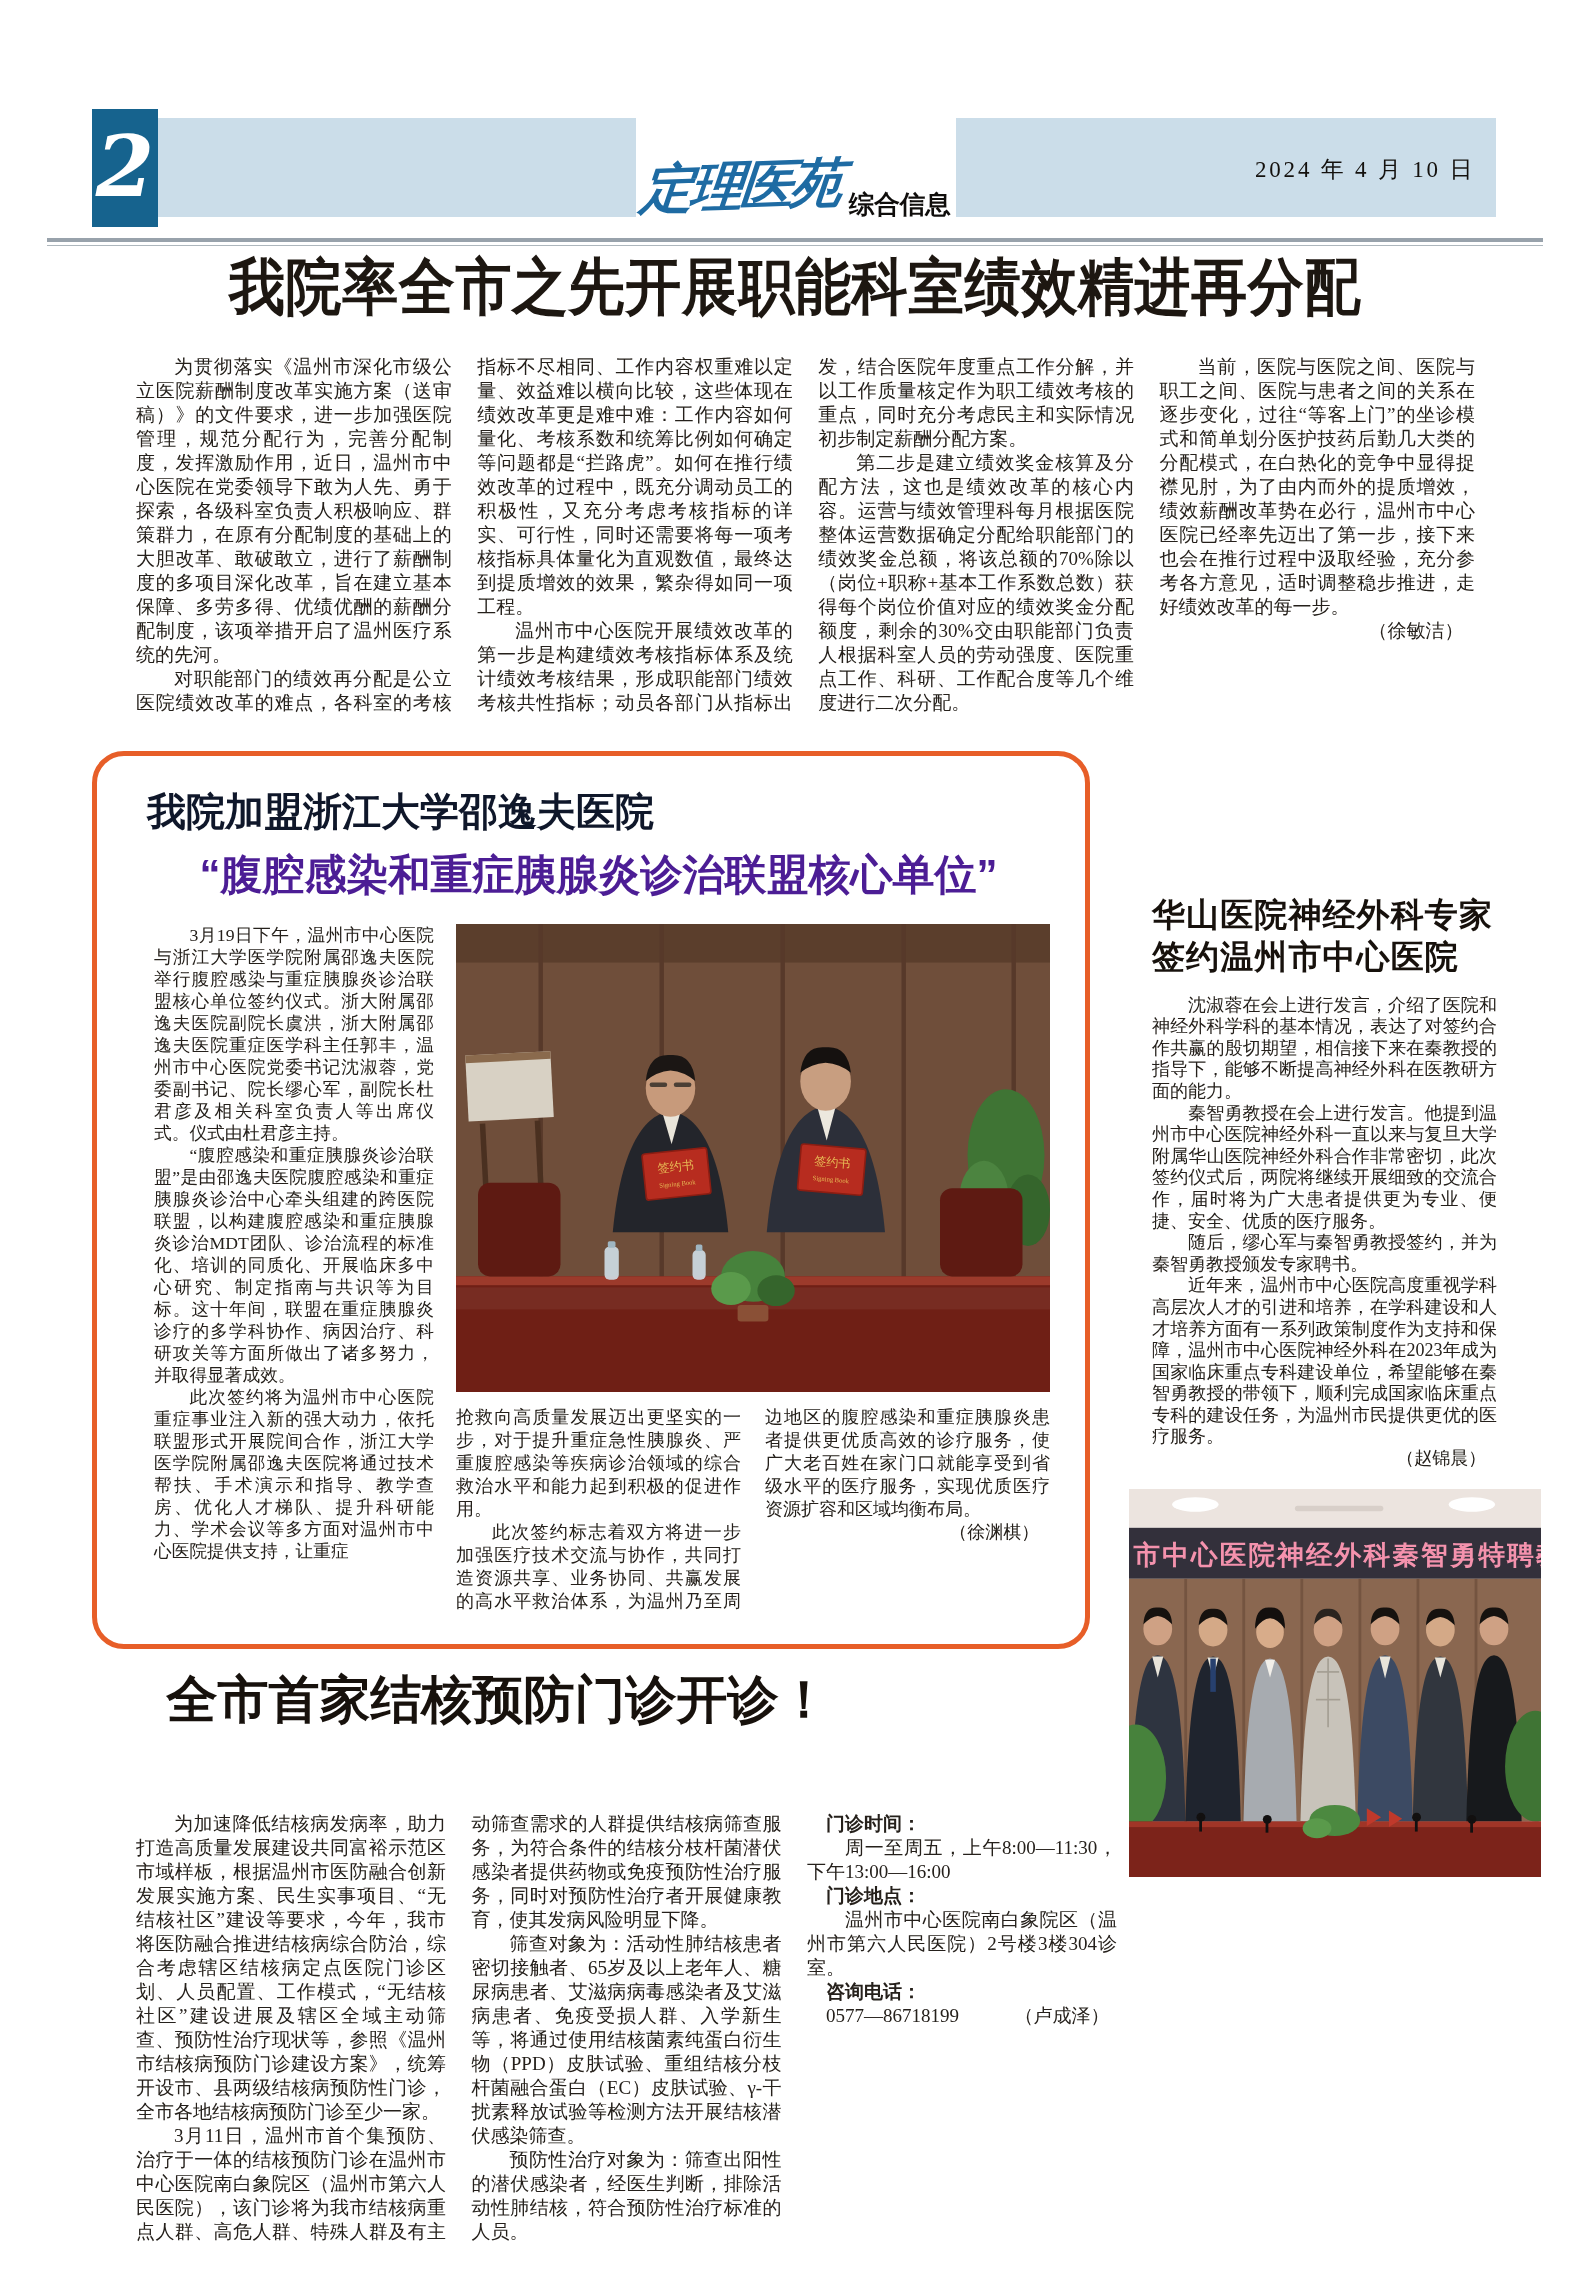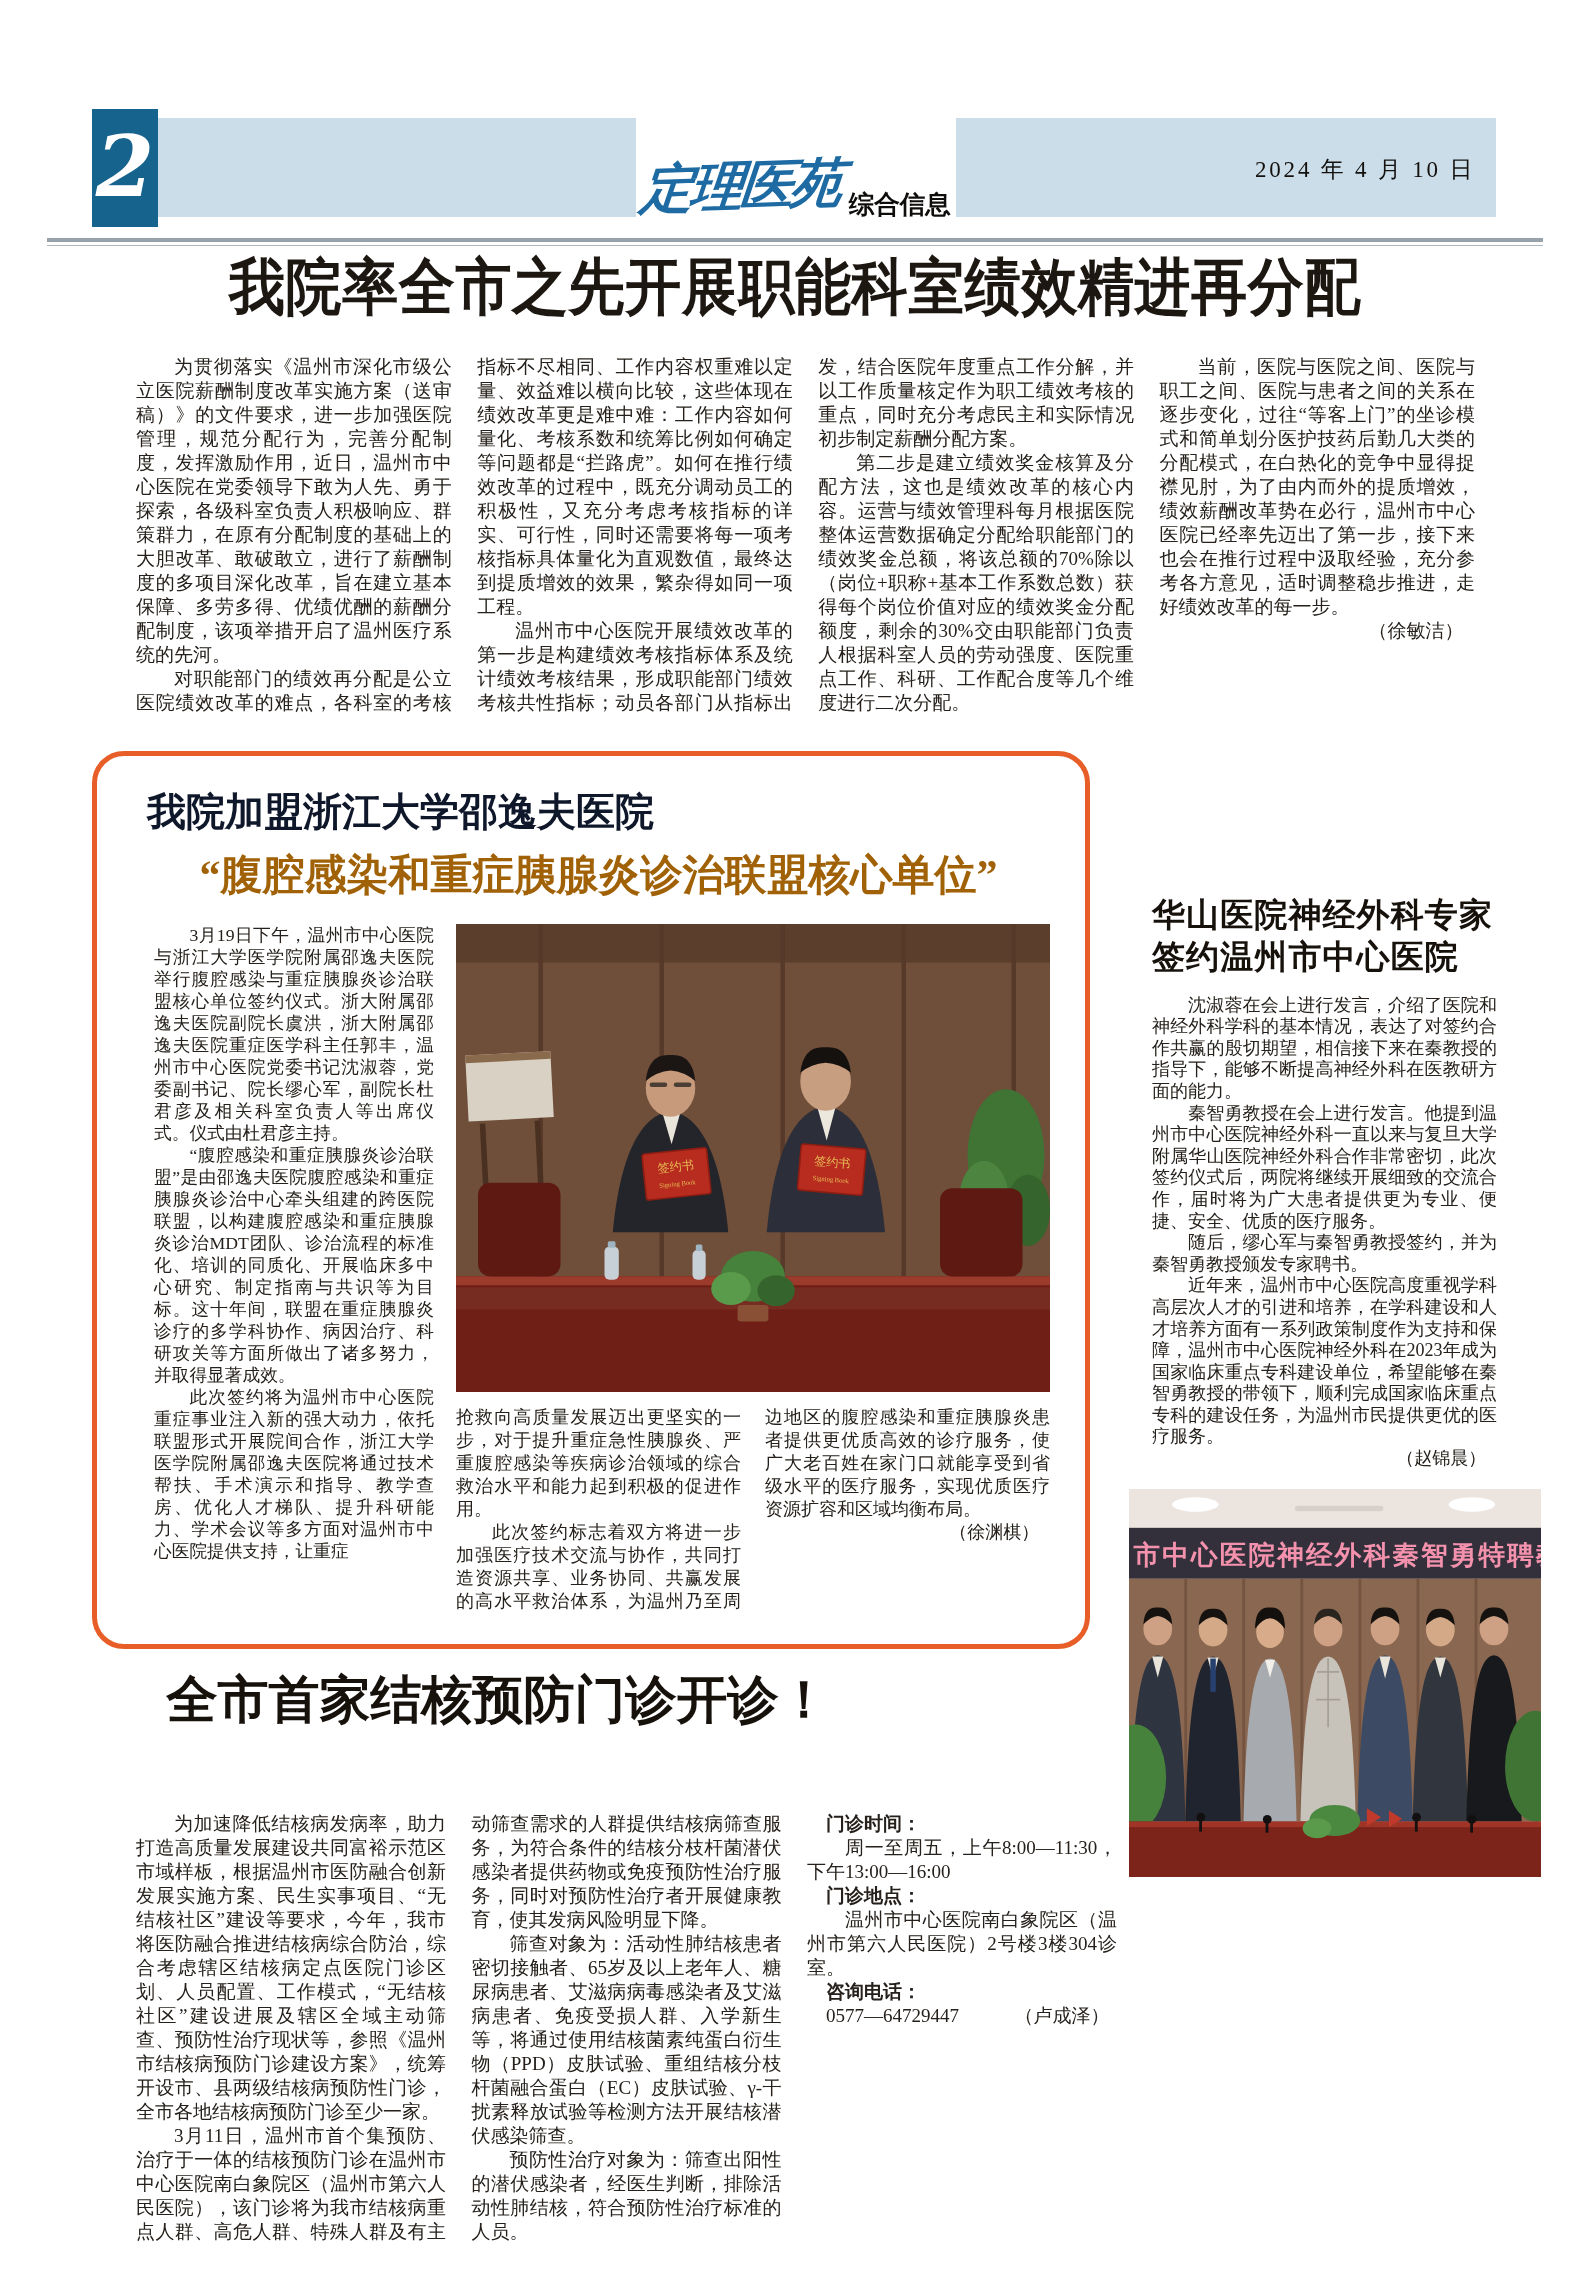--- a/index.html
+++ b/index.html
@@ -33,22 +33,22 @@
   .a-body{position:absolute;left:136px;top:355px;width:1339px;height:372px;
           column-count:4;column-gap:25.5px;column-fill:auto;overflow:hidden;
           font-size:19px;line-height:24px;}
 
   
   .b-box{position:absolute;left:92px;top:751px;width:998px;height:898px;box-sizing:border-box;
          border:5px solid #e75e28;border-radius:32px;background:#fff;
          padding:29px 35px 15.5px 50px;overflow:hidden;}
   .b-h1{text-align:left;font-family:"Liberation Sans","DejaVu Sans",sans-serif;
         font-weight:900;font-size:39px;color:#0f172a;white-space:nowrap;}
-  .b-h2{text-align:center;font-family:Liberation Serif, serif;
-        font-weight:900;font-size:42px;color:#a16207;margin-top:7.8px;white-space:nowrap;}
+  .b-h2{text-align:center;font-family:Liberation Sans, sans-serif;
+        font-weight:900;font-size:42px;color:#4c1d95;margin-top:7.8px;white-space:nowrap;}
   .b-flex{display:flex;margin-top:21px;gap:22px;margin-left:7px;}
   .b-col1{width:280px;font-size:17.7px;line-height:22px;}
   .b-right{flex:1;min-width:0;}
   .b-photo{width:100%;height:468px;}
   .b-photo svg{display:block;width:100%;height:100%;}
   .b-rest{margin-top:14.4px;height:213px;column-count:2;column-gap:24px;column-fill:auto;
           overflow:hidden;font-size:18px;line-height:23px;}
 
   
   .c-rail{position:absolute;left:1152px;top:894px;width:345px;}
@@ -287,19 +287,19 @@
     <p>为加速降低结核病发病率，助力打造高质量发展建设共同富裕示范区市域样板，根据温州市医防融合创新发展实施方案、民生实事项目、“无结核社区”建设等要求，今年，我市将医防融合推进结核病综合防治，综合考虑辖区结核病定点医院门诊区划、人员配置、工作模式，“无结核社区”建设进展及辖区全域主动筛查、预防性治疗现状等，参照《温州市结核病预防门诊建设方案》，统筹开设市、县两级结核病预防性门诊，全市各地结核病预防门诊至少一家。</p>
     <p>3月11日，温州市首个集预防、治疗于一体的结核预防门诊在温州市中心医院南白象院区（温州市第六人民医院），该门诊将为我市结核病重点人群、高危人群、特殊人群及有主动筛查需求的人群提供结核病筛查服务，为符合条件的结核分枝杆菌潜伏感染者提供药物或免疫预防性治疗服务，同时对预防性治疗者开展健康教育，使其发病风险明显下降。</p>
     <p>筛查对象为：活动性肺结核患者密切接触者、65岁及以上老年人、糖尿病患者、艾滋病病毒感染者及艾滋病患者、免疫受损人群、入学新生等，将通过使用结核菌素纯蛋白衍生物（PPD）皮肤试验、重组结核分枝杆菌融合蛋白（EC）皮肤试验、γ-干扰素释放试验等检测方法开展结核潜伏感染筛查。</p>
     <p>预防性治疗对象为：筛查出阳性的潜伏感染者，经医生判断，排除活动性肺结核，符合预防性治疗标准的人员。</p>
     <p class="dsub">门诊时间：</p>
     <p>周一至周五，上午8:00—11:30，下午13:00—16:00</p>
     <p class="dsub">门诊地点：</p>
     <p>温州市中心医院南白象院区（温州市第六人民医院）2号楼3楼304诊室。</p>
     <p class="dsub">咨询电话：</p>
     <p class="dphone">
-      <span>0577—64729447</span>
+      <span>0577—86718199</span>
       <span>（卢成泽）</span>
     </p>
   </div>
 
 </div>
 
 
 </body></html>

